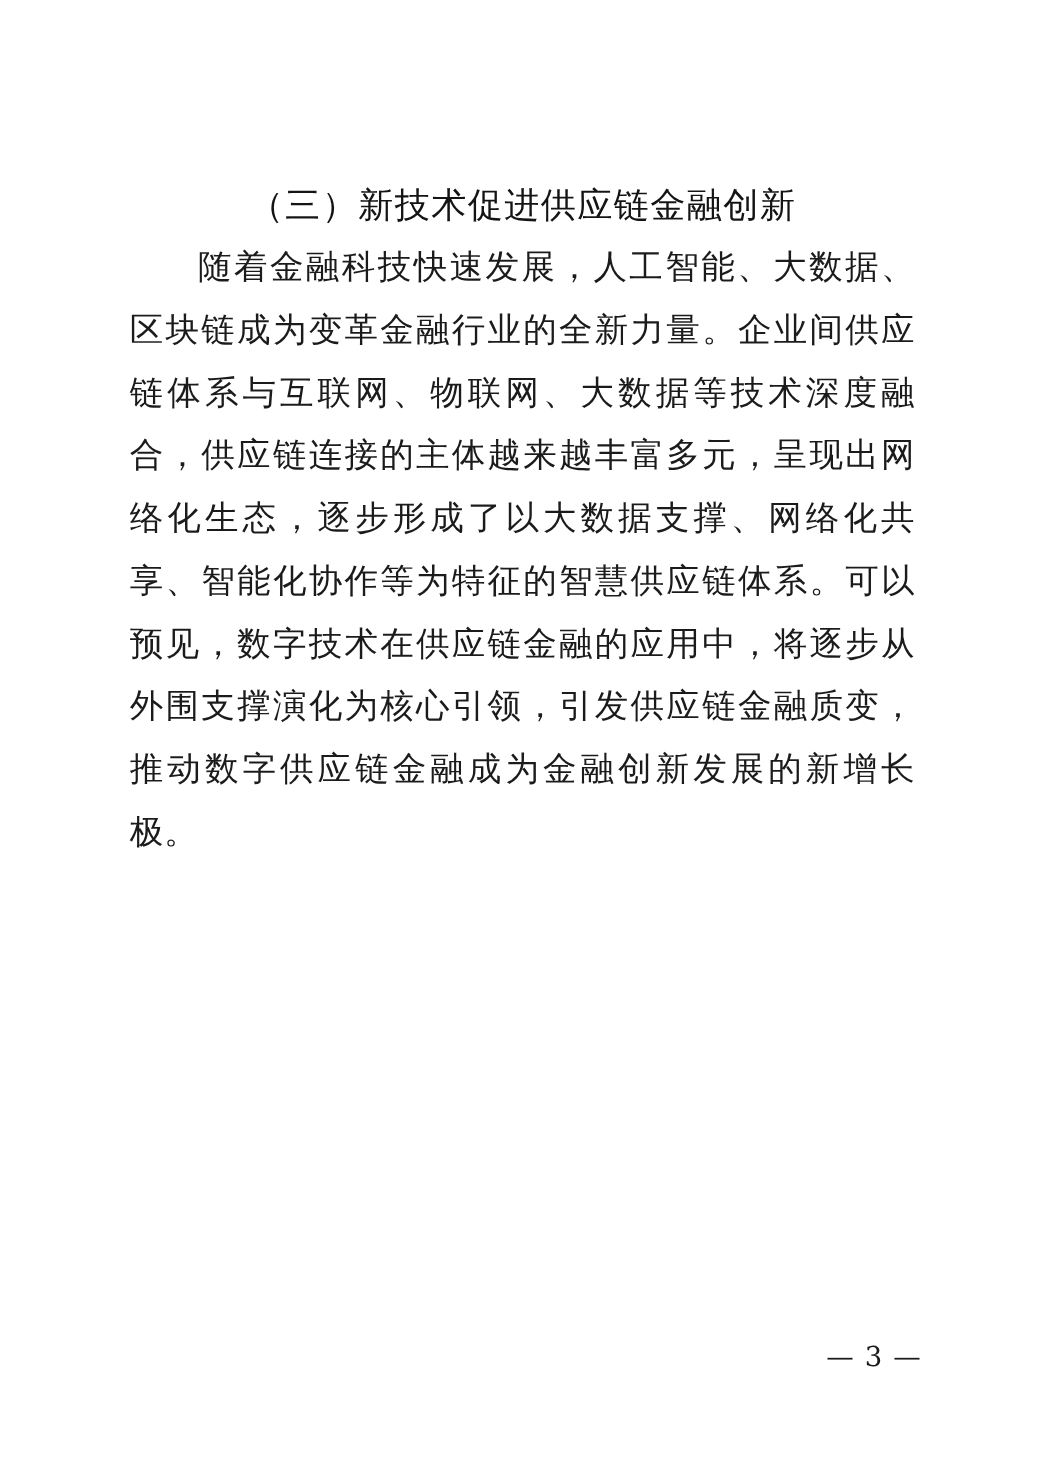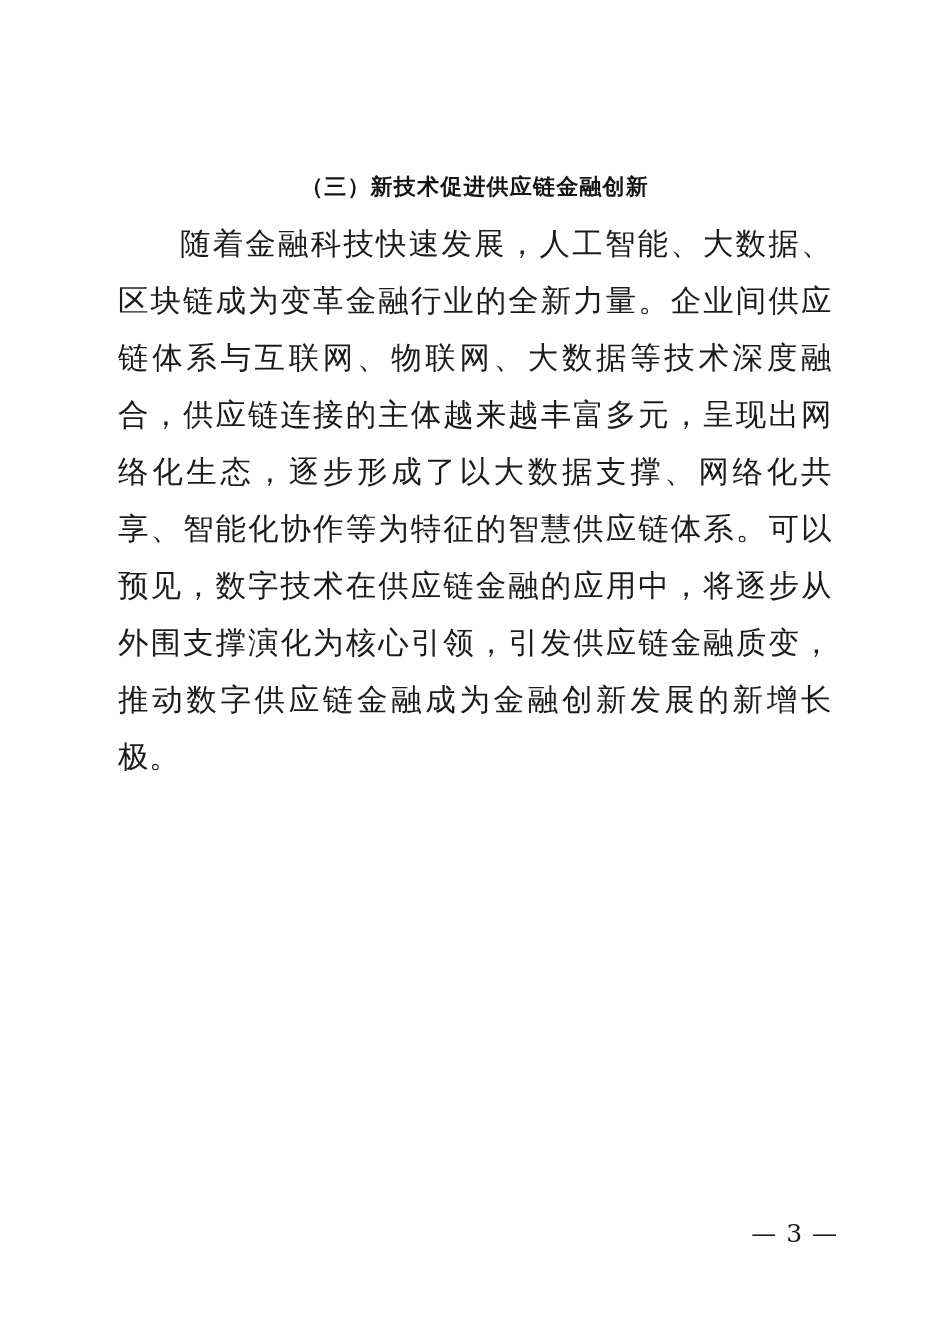--- a/index.html
+++ b/index.html
@@ -39,24 +39,24 @@
   }
   .para.indent {
     text-indent: 62px;
   }
   .para.no-indent {
     text-indent: 0;
   }
   
   .section-heading {
     font-family: "DejaVu Serif", "Liberation Serif", serif;
-    font-size: 22px;
+    font-size: 32px;
     line-height: 57px;
     color: #141414;
-    font-weight: 700;
+    font-weight: 400;
     text-align: center;
     margin: 0;
     letter-spacing: 1.2px;
   }
   .page-number {
     position: absolute;
     right: 112px;
     bottom: 96px;
     font-family: "DejaVu Serif", "Liberation Serif", serif;
     font-size: 25px;

